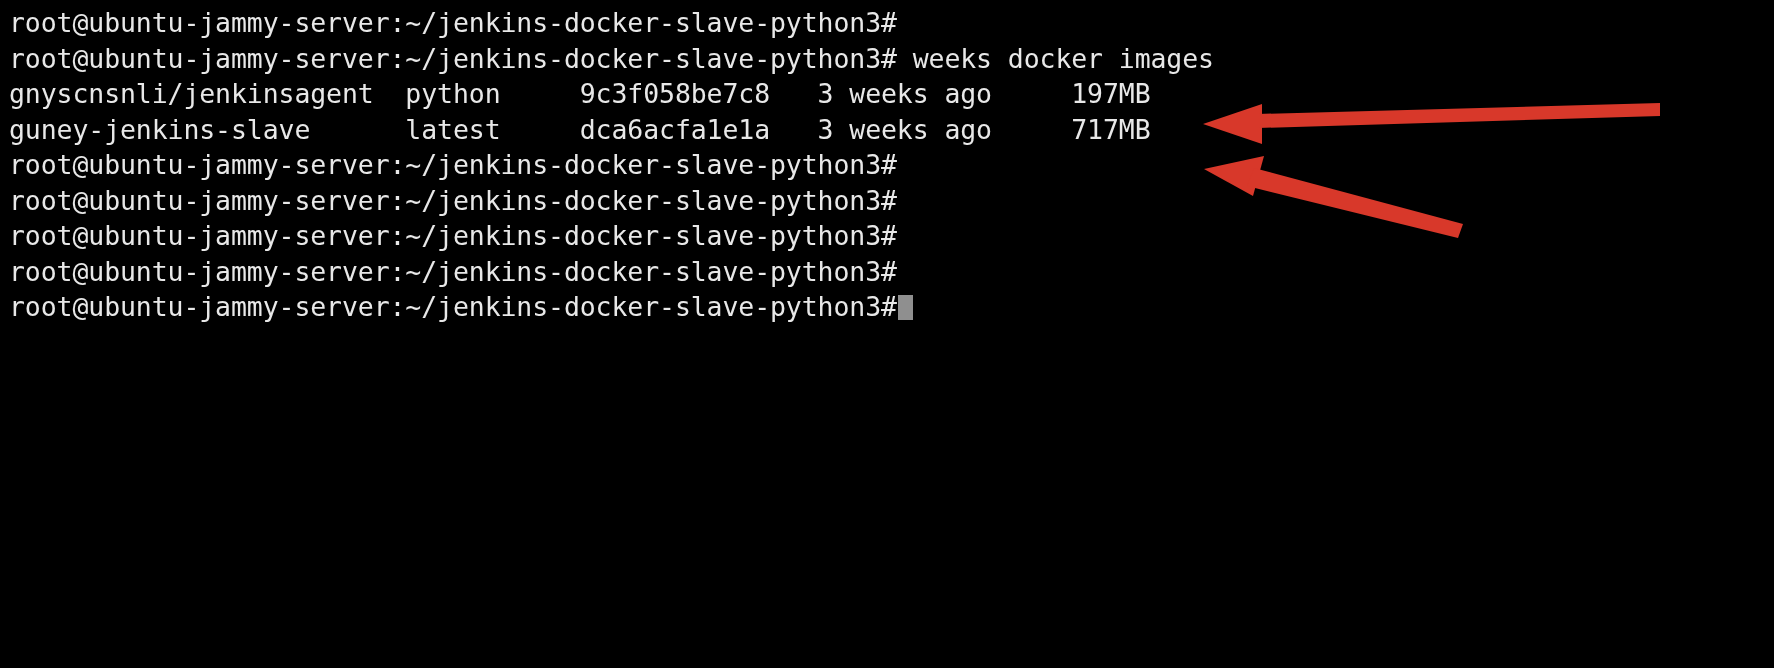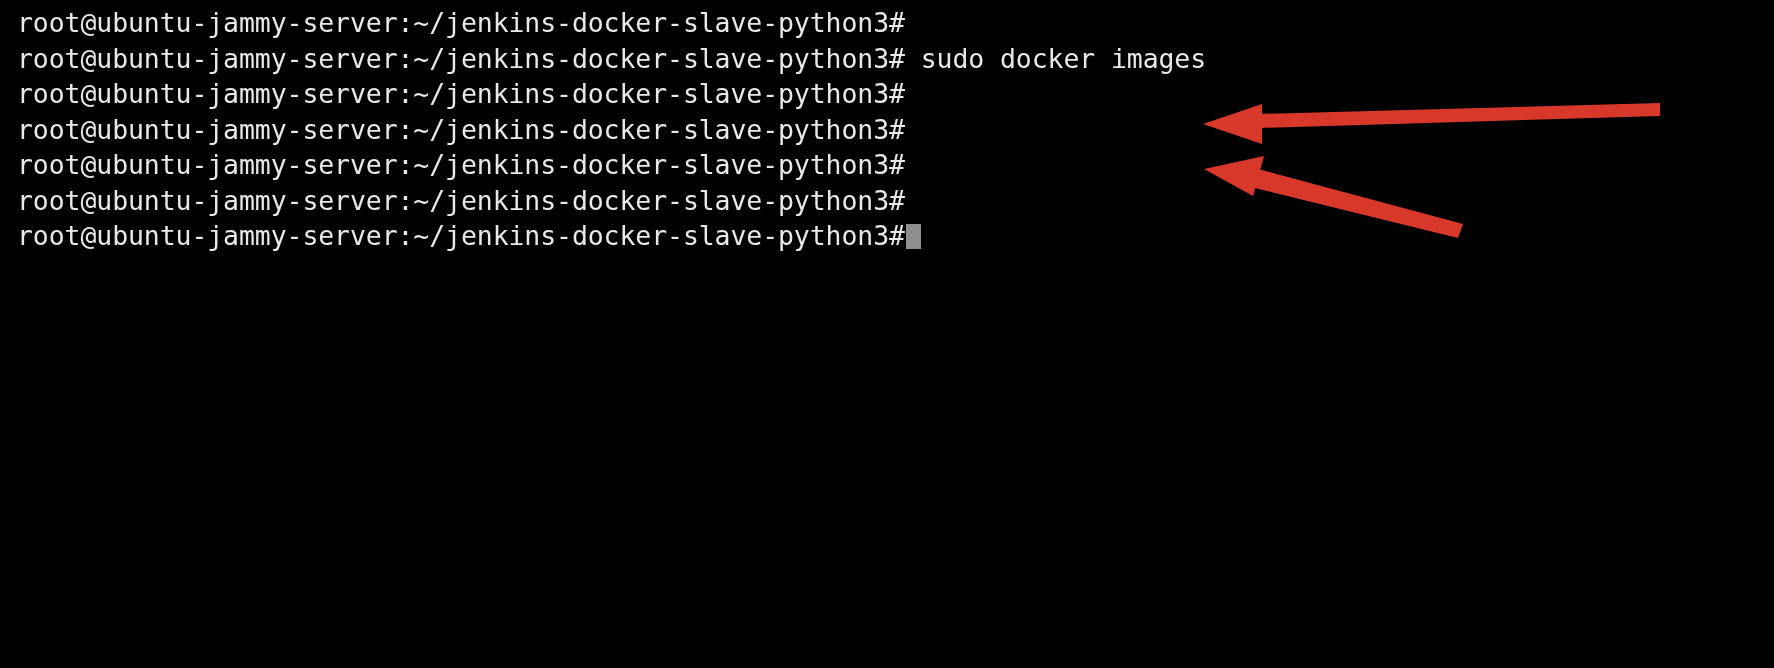--- a/index.html
+++ b/index.html
@@ -10,21 +10,21 @@
   #terminal {
     position: relative;
     width: 1774px;
     height: 668px;
     background: #000000;
     overflow: hidden;
     font-family: "DejaVu Sans Mono", "Liberation Mono", monospace;
   }
   .term-body {
     position: absolute;
-    left: 11px;
+    left: 3px;
     top: 0;
     padding: 5px 0 0 6px;
     z-index: 2;
   }
   .line {
     font-family: "DejaVu Sans Mono", "Liberation Mono", monospace;
     font-size: 26.5px;
     line-height: 35.5px;
     color: #e8e8e8;
     white-space: pre;
@@ -48,21 +48,23 @@
     pointer-events: none;
   }
 </style>
 </head>
 <body>
 
 <div id="terminal">
 
   <div class="term-body">
     <div class="line">root@ubuntu-jammy-server:~/jenkins-docker-slave-python3#</div>
-    <div class="line">root@ubuntu-jammy-server:~/jenkins-docker-slave-python3# sudo docker images</div>
+    <div class="line">root@ubuntu-jammy-server:~/jenkins-docker-slave-python3# weeks docker images</div>
+    <div class="line">gnyscnsnli/jenkinsagent  python     9c3f058be7c8   3 weeks ago     197MB</div>
+    <div class="line">guney-jenkins-slave      latest     dca6acfa1e1a   3 weeks ago     717MB</div>
     <div class="line">root@ubuntu-jammy-server:~/jenkins-docker-slave-python3#</div>
     <div class="line">root@ubuntu-jammy-server:~/jenkins-docker-slave-python3#</div>
     <div class="line">root@ubuntu-jammy-server:~/jenkins-docker-slave-python3#</div>
     <div class="line">root@ubuntu-jammy-server:~/jenkins-docker-slave-python3#</div>
     <div class="line"><span>root@ubuntu-jammy-server:~/jenkins-docker-slave-python3#</span><span class="cursor"></span></div>
   </div>
 
   <svg class="arrow-layer" viewBox="0 0 1774 668" width="1774" height="668">
     <g>
       <polygon points="1203,124 1262,104 1262,144" fill="#d8382a"></polygon>

